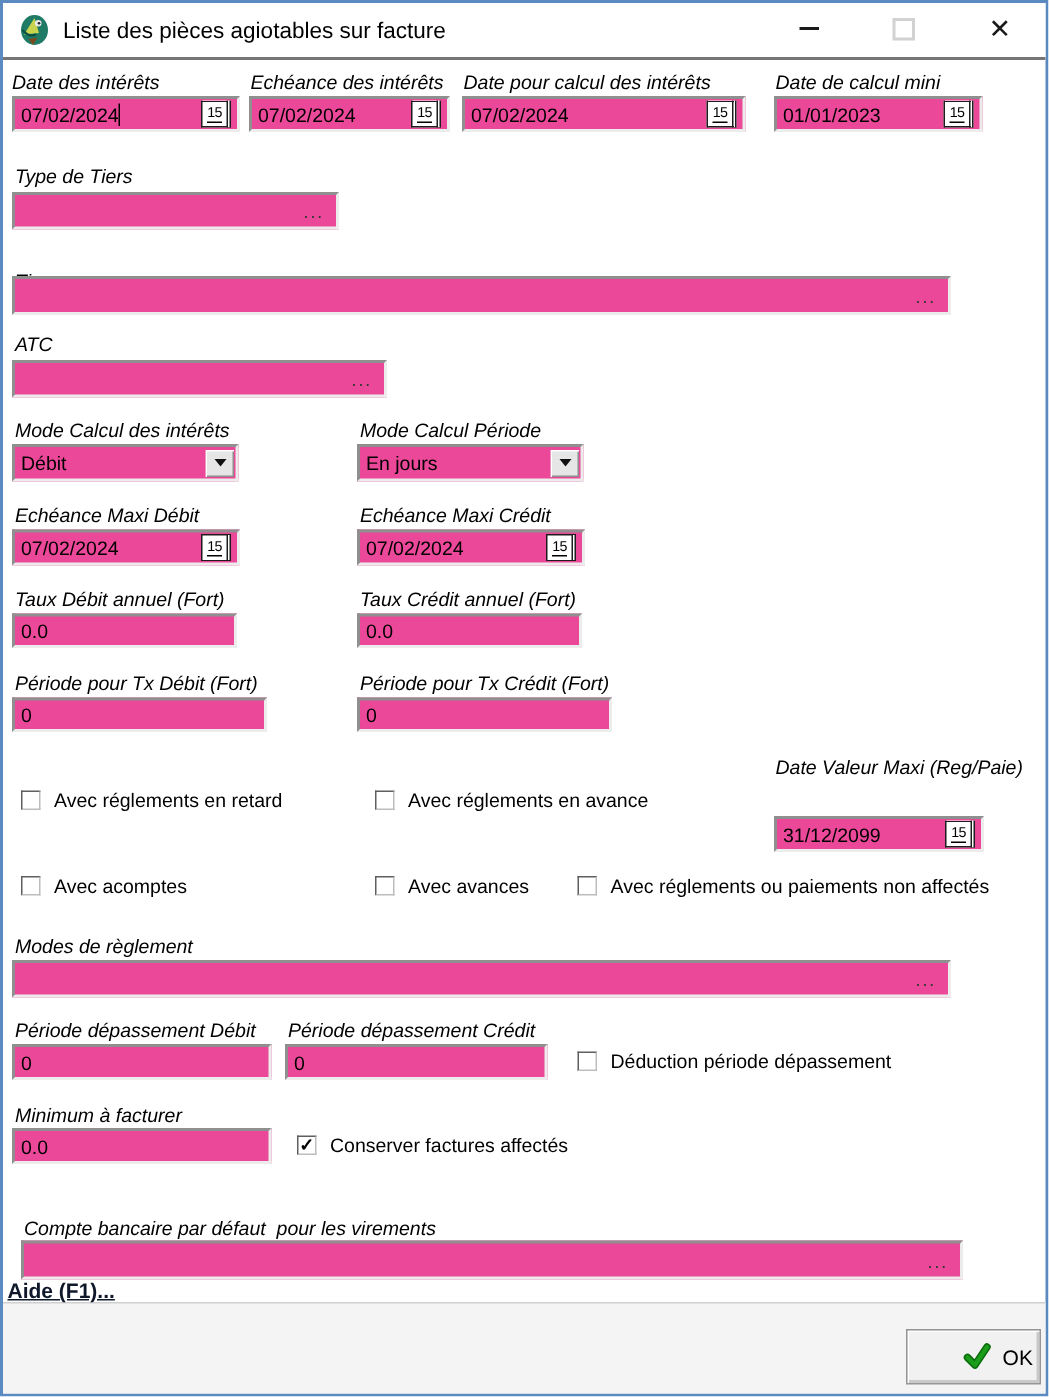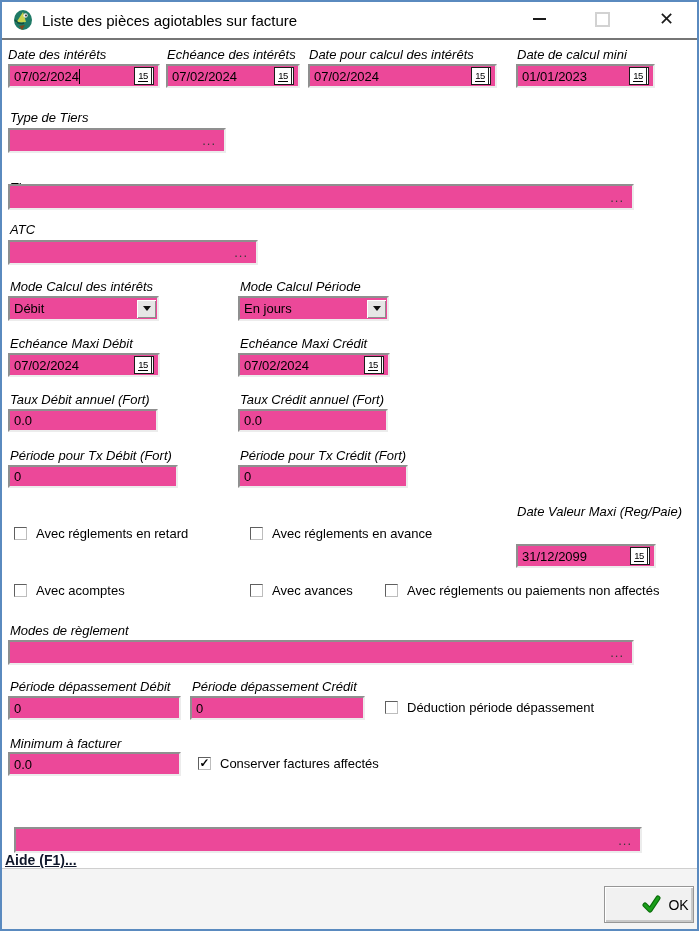--- a/index.html
+++ b/index.html
@@ -215,20 +215,21 @@
   <span class="cb" style="left:385px;top:701px"></span>
   <span class="cblbl" style="left:407px;top:700px">Déduction période dépassement</span>
 
   <span class="lbl" style="left:10px;top:736px">Minimum à facturer</span>
   <div class="fld" style="left:8px;top:752px;width:173px">
     <span class="val">0.0</span>
   </div>
   <span class="cb checked" style="left:198px;top:757px">✓</span>
   <span class="cblbl" style="left:220px;top:756px">Conserver factures affectés</span>
 
+  <span class="lbl" style="left:16px;top:811px">Compte bancaire par défaut  pour les virements</span>
   <div class="fld" style="left:14px;top:827px;width:628px;height:26px">
     <span class="val"></span>
     <span class="ellipsis">...</span>
   </div>
 
   <div class="footer"></div>
   <a class="help">Aide (F1)...</a>
   <div class="okbtn">
     <svg width="19" height="19" viewBox="0 0 19 19">
       <path d="M3 10 L8 15 L16 3" fill="none" stroke="#0a6b0a" stroke-width="5" stroke-linecap="round" stroke-linejoin="round"></path>

